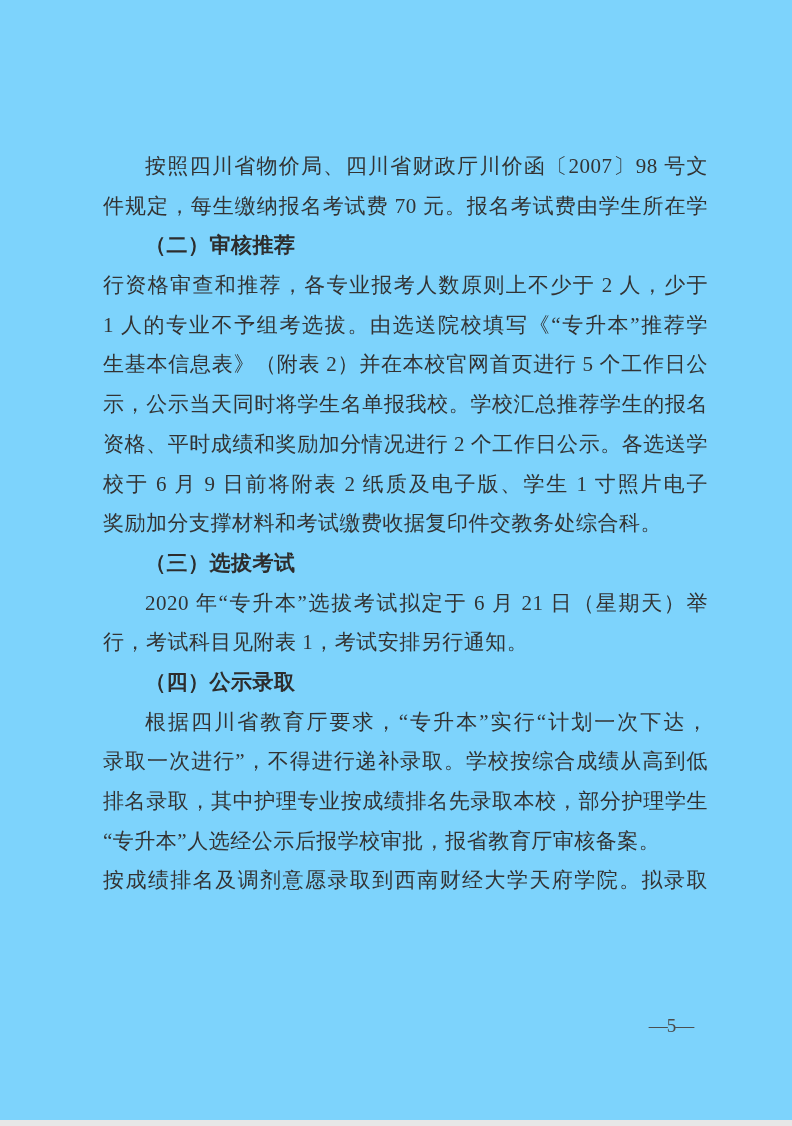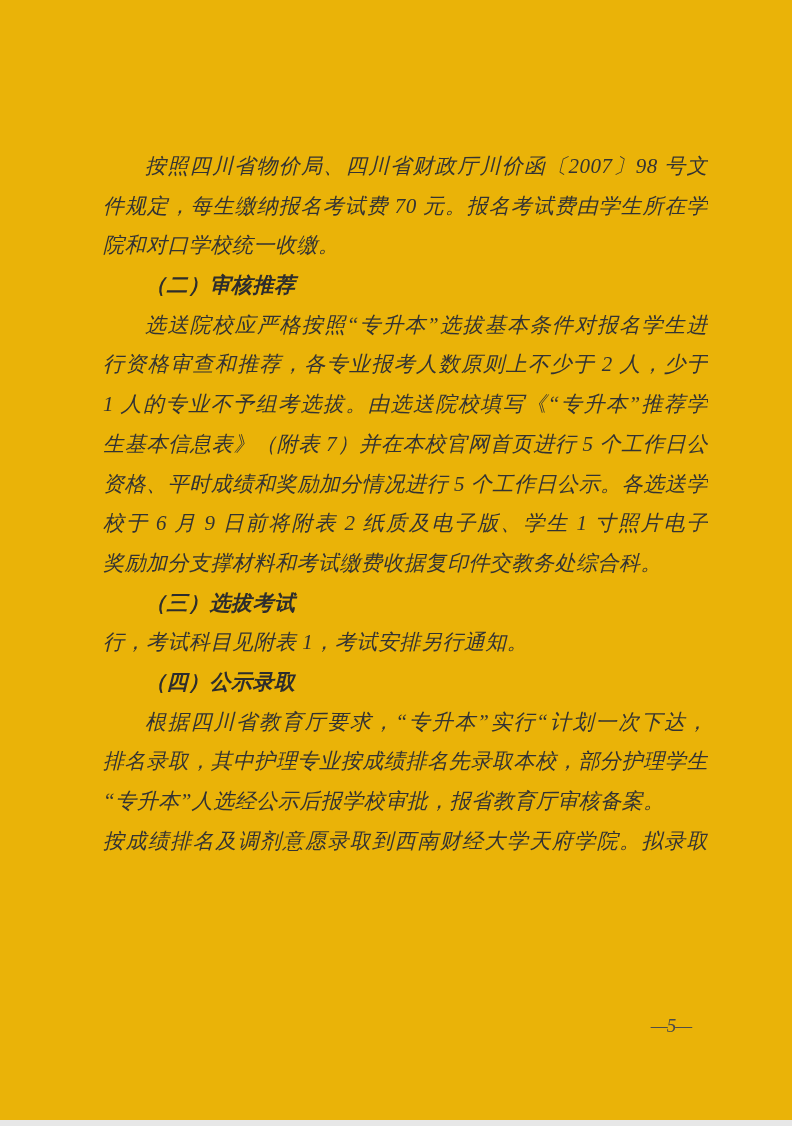--- a/index.html
+++ b/index.html
@@ -10,22 +10,21 @@
     width: 792px;
     height: 1126px;
     position: relative;
     background: #ffffff;
     overflow: hidden;
     font-family: "Liberation Serif", "DejaVu Serif", serif;
   }
   .page {
     position: absolute;
     inset: 0;
-    background: #eab308;
-    font-style: italic;
+    background: #7dd3fc;
   }
   .text-block {
     position: absolute;
     top: 147px;
     left: 103px;
     width: 605px;
     color: #333333;
     font-size: 21px;
   }
   .line {
@@ -73,33 +72,34 @@
   }
 </style>
 </head>
 <body>
 
 <div class="page">
 
   <div class="text-block">
     <div class="line indent fill">按照四川省物价局、四川省财政厅川价函〔2007〕98 号文</div>
     <div class="line fill">件规定，每生缴纳报名考试费 70 元。报名考试费由学生所在学</div>
-    <div class="line">院和对口学校统一收缴。</div>
     <div class="line heading indent">（二）审核推荐</div>
-    <div class="line indent fill">选送院校应严格按照“专升本”选拔基本条件对报名学生进</div>
     <div class="line fill">行资格审查和推荐，各专业报考人数原则上不少于 2 人，少于</div>
     <div class="line fill">1 人的专业不予组考选拔。由选送院校填写《“专升本”推荐学</div>
-    <div class="line fill">生基本信息表》（附表 7）并在本校官网首页进行 5 个工作日公</div>
-    <div class="line fill">资格、平时成绩和奖励加分情况进行 5 个工作日公示。各选送学</div>
+    <div class="line fill">生基本信息表》（附表 2）并在本校官网首页进行 5 个工作日公</div>
+    <div class="line fill">示，公示当天同时将学生名单报我校。学校汇总推荐学生的报名</div>
+    <div class="line fill">资格、平时成绩和奖励加分情况进行 2 个工作日公示。各选送学</div>
     <div class="line fill">校于 6 月 9 日前将附表 2 纸质及电子版、学生 1 寸照片电子版、</div>
     <div class="line">奖励加分支撑材料和考试缴费收据复印件交教务处综合科。</div>
     <div class="line heading indent">（三）选拔考试</div>
+    <div class="line indent fill">2020 年“专升本”选拔考试拟定于 6 月 21 日（星期天）举</div>
     <div class="line">行，考试科目见附表 1，考试安排另行通知。</div>
     <div class="line heading indent">（四）公示录取</div>
     <div class="line indent fill">根据四川省教育厅要求，“专升本”实行“计划一次下达，</div>
+    <div class="line fill">录取一次进行”，不得进行递补录取。学校按综合成绩从高到低</div>
     <div class="line fill">排名录取，其中护理专业按成绩排名先录取本校，部分护理学生</div>
     <div class="line">“专升本”人选经公示后报学校审批，报省教育厅审核备案。</div>
     <div class="line fill">按成绩排名及调剂意愿录取到西南财经大学天府学院。拟录取</div>
   </div>
 
   <div class="page-number">—5—</div>
 
   <div class="scan-edge-bottom"></div>
 
 </div>

